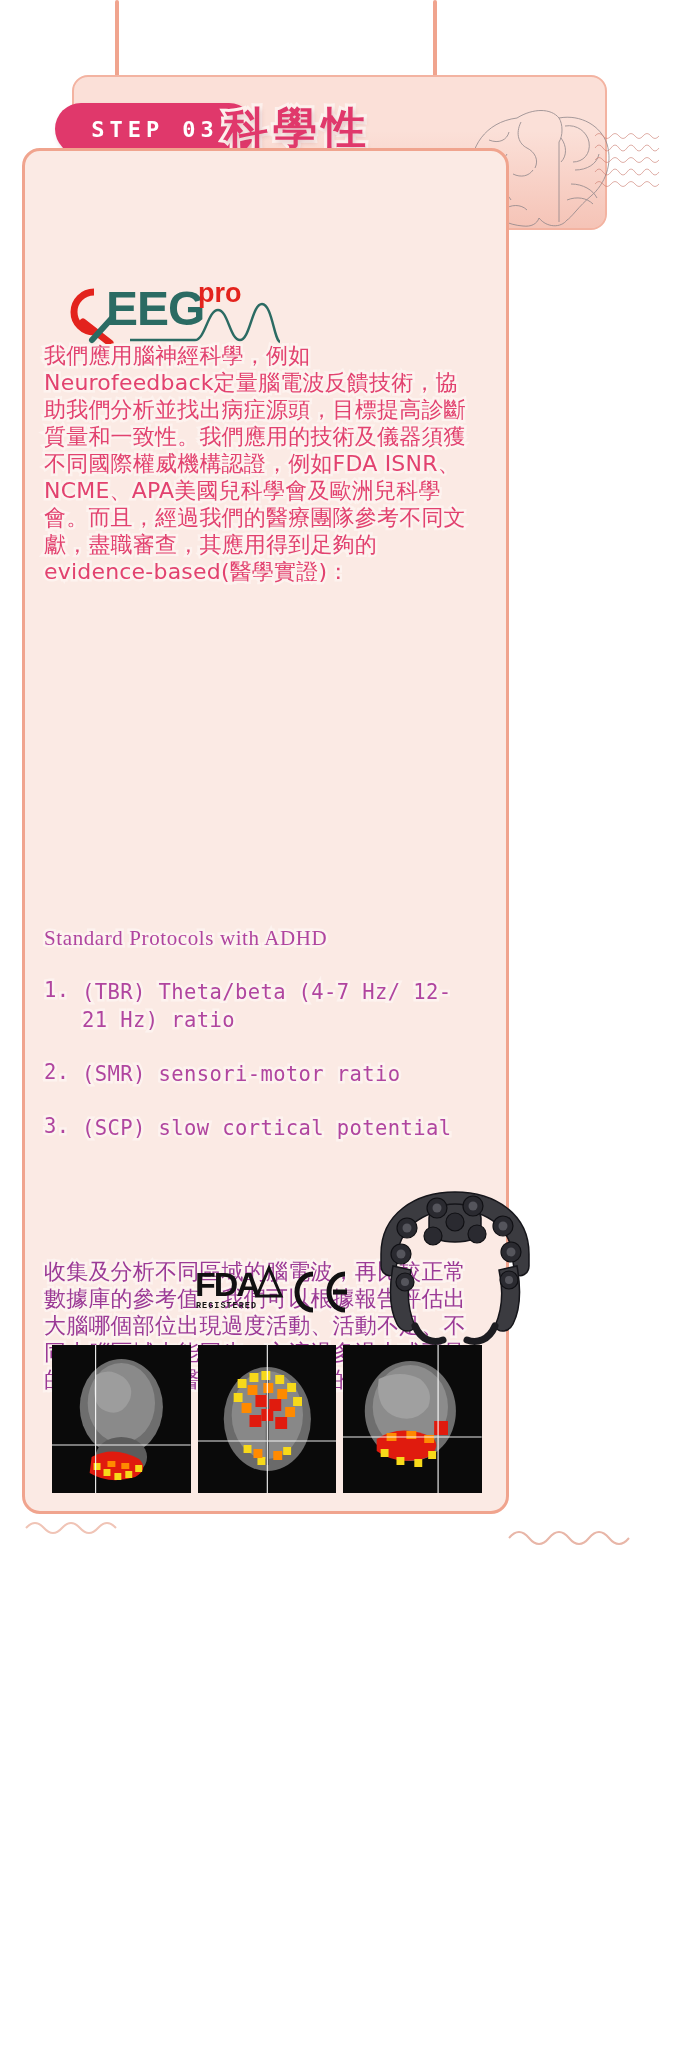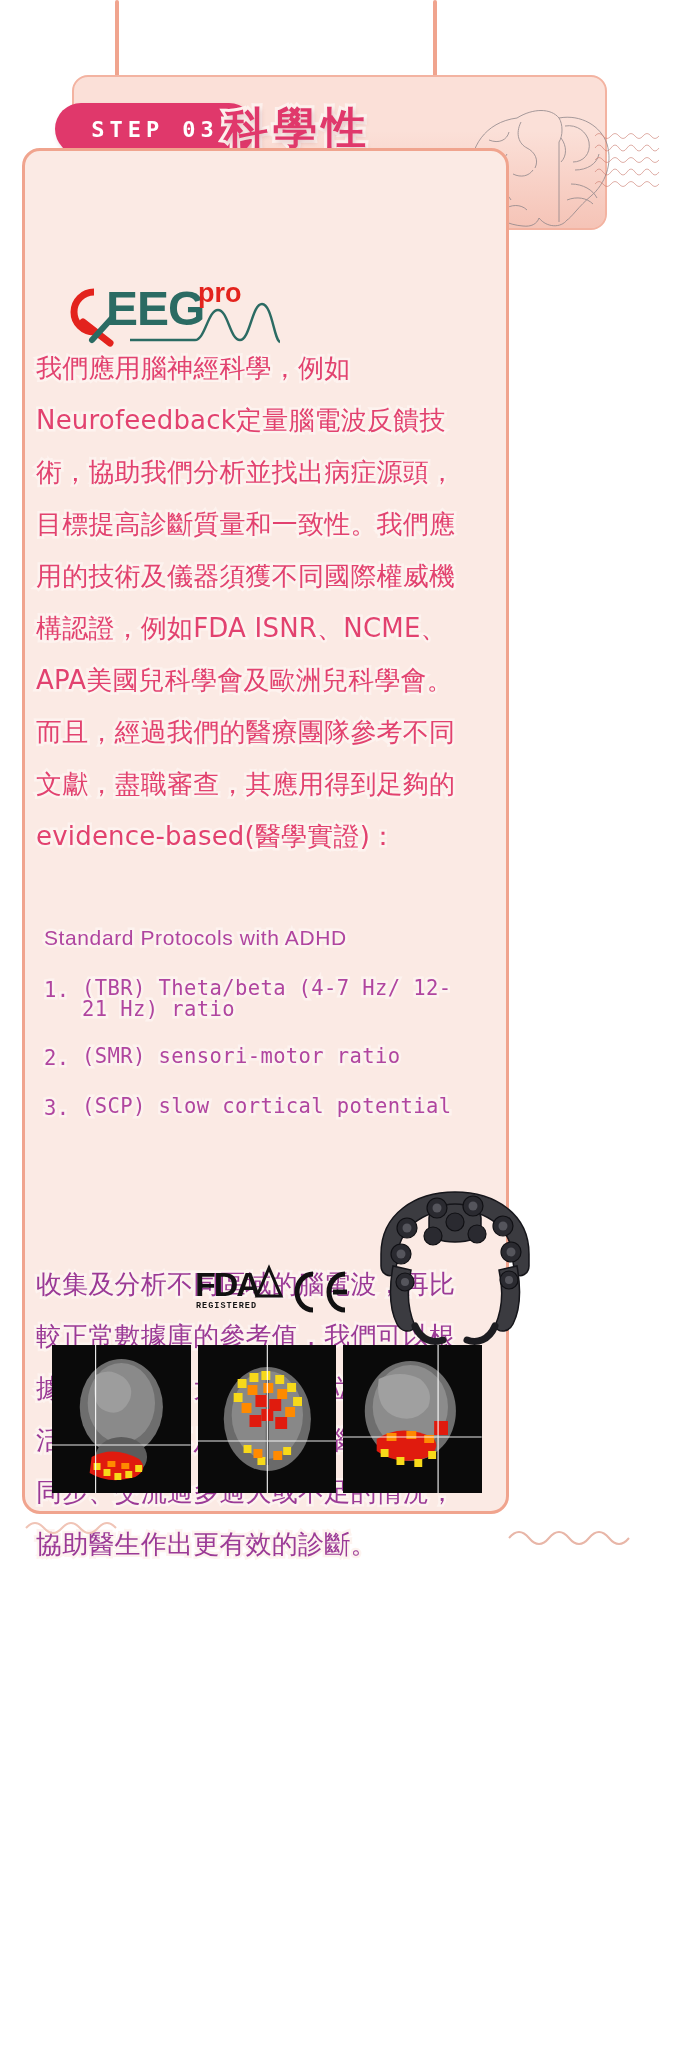--- a/index.html
+++ b/index.html
@@ -68,49 +68,49 @@
   .right-strip2 {
     position:absolute; left:508px; top:1196px; width:148px; height:322px;
     background:#fdf6f3; border:1.5px solid #f2c4b5; border-radius:6px; z-index:-1;
   }
 
   
   .logo { position:absolute; left:50px; top:270px; width:230px; height:78px; }
 
   
   .para {
-    position:absolute; left:36px; width:430px;
-    font-size:26px; line-height:52px; letter-spacing:.2px;
+    position:absolute; left:44px; width:430px;
+    font-size:22px; line-height:27px; letter-spacing:.2px;
     font-family:"DejaVu Sans", sans-serif;
   }
   .para.pink {
     top:342px; color:#e2426f;
     -webkit-text-stroke: 5px #fdf3ef; paint-order: stroke fill;
   }
   .para.purple {
     top:1258px; color:#9b3a96;
     -webkit-text-stroke: 5px #fdf3ef; paint-order: stroke fill;
   }
 
   
   .proto-head {
     position:absolute; left:44px; top:926px; width:430px;
     font-size:21px; color:#b0459f; letter-spacing:.6px;
-    font-family:Liberation Sans, sans-serif;
+    font-family:Liberation Serif, serif;
     -webkit-text-stroke: 5px #fdf3ef; paint-order: stroke fill;
   }
   .proto-list {
     position:absolute; left:44px; top:978px; width:430px;
     font-family:"DejaVu Sans Mono", monospace;
     font-size:20.5px; color:#b0459f; letter-spacing:.4px;
   }
   .proto-item { display:flex; margin-bottom:26px; }
   .proto-num { width:38px; flex:0 0 38px;
     -webkit-text-stroke: 5px #fdf3ef; paint-order: stroke fill; }
-  .proto-txt { flex:1; line-height:21px;
+  .proto-txt { flex:1; line-height:28px;
     -webkit-text-stroke: 5px #fdf3ef; paint-order: stroke fill; }
 
   
   .certs { position:absolute; left:195px; top:1262px; width:190px; height:62px; }
   .fda-reg {
     position:absolute; left:196px; top:1301px;
     font-size:8.5px; font-weight:700; letter-spacing:1px; color:#161616;
     font-family:Liberation Mono, monospace;
   }
 

